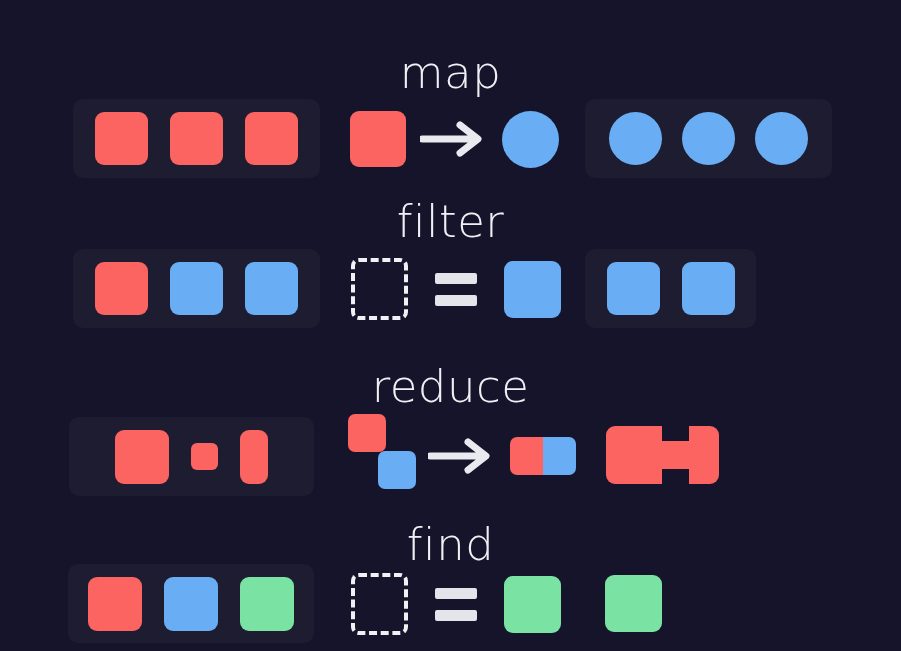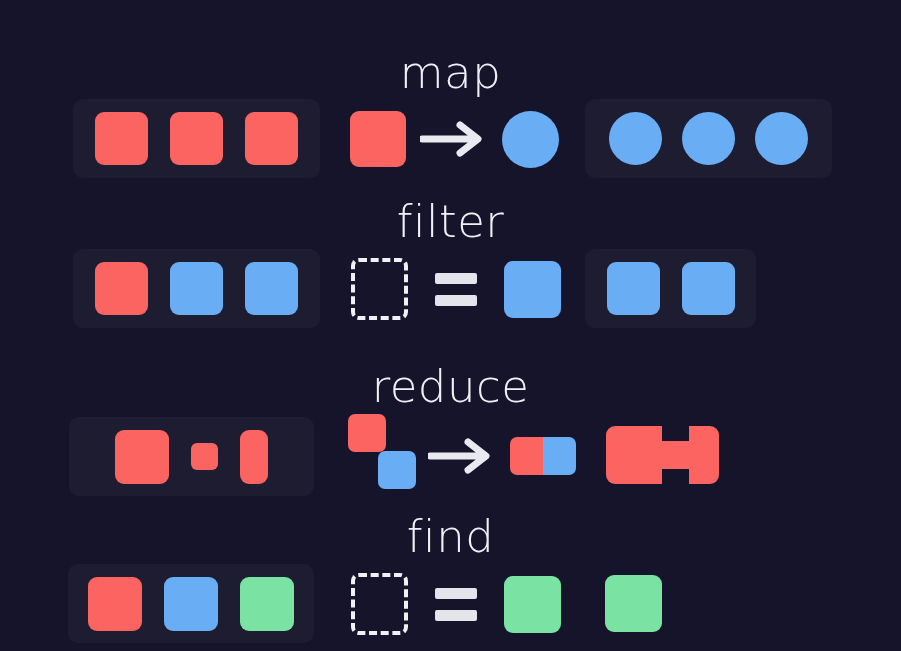--- a/index.html
+++ b/index.html
@@ -188,21 +188,21 @@
       <span class="sq c-blue" style="width:57px;height:57px;"></span>
     </div>
 
     <div class="grp panel" style="left:585px; top:74px; width:171px; height:79px; gap:22px;">
       <span class="sq c-blue" style="width:53px;height:53px;"></span>
       <span class="sq c-blue" style="width:53px;height:53px;"></span>
     </div>
   </div>
 
   <div class="row" style="top:464px;height:187px;">
-    <div class="row-title" style="top:24px;">find</div>
+    <div class="row-title" style="top:32px;">find</div>
 
     <div class="grp panel" style="left:68px; top:74px; width:246px; height:79px; gap:22px;">
       <span class="sq c-red" style="width:54px;height:54px;"></span>
       <span class="sq c-blue" style="width:54px;height:54px;"></span>
       <span class="sq c-green" style="width:54px;height:54px;"></span>
     </div>
 
     <div class="grp" style="left:351px; top:83px; height:62px; gap:27px;">
       <span class="dashed" style="width:57px;height:62px;"></span>
       <span class="equals">

